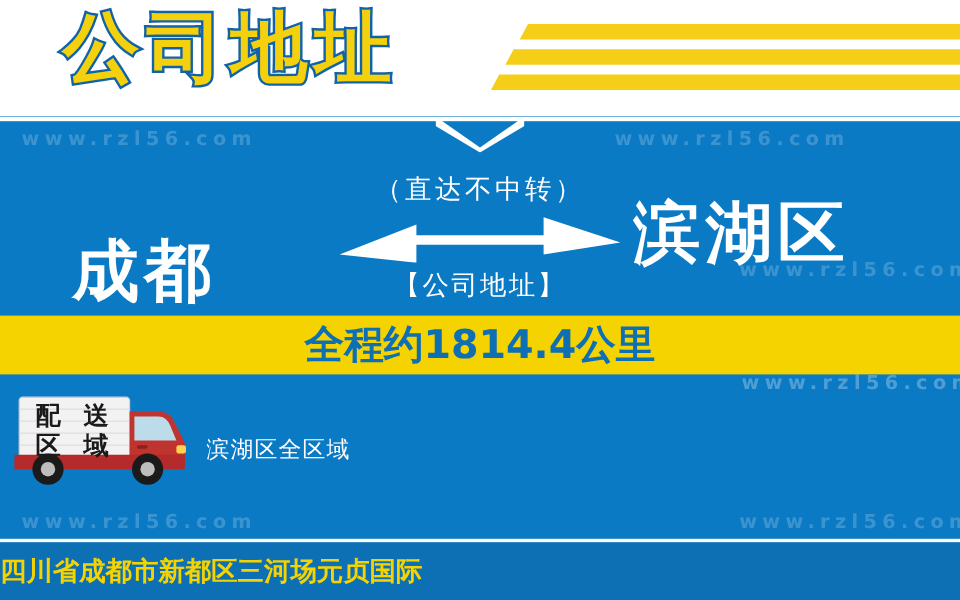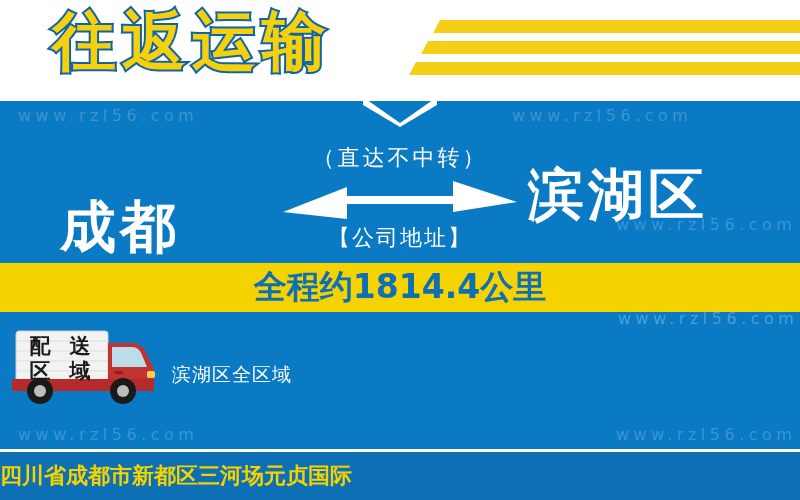--- a/index.html
+++ b/index.html
@@ -127,37 +127,37 @@
   }
   .addr-value{
     color:#f5d300;font-size:22px;font-weight:bold;white-space:nowrap;
   }
 
   
   .wm{
     position:absolute;
     color:rgba(255,255,255,0.20);
     font-size:16px;letter-spacing:4.5px;
-    white-space:nowrap;font-weight:normal;
+    white-space:nowrap;font-weight:bold;
     pointer-events:none;
   }
   .wm.w1{left:18px;top:9px;}
   .wm.w2{left:512px;top:9px;}
   .wm.w3{left:616px;top:118px;}
   .wm.w4{left:618px;top:212px;color:rgba(255,255,255,0.28);}
   .wm.w6{left:18px;top:328px;}
   .wm.w7{left:616px;top:328px;}
 </style>
 </head>
 <body>
 
 <div id="banner">
 
   <div class="header-band">
-    <div class="title-text">往返运输</div>
+    <div class="title-text">公司地址</div>
     <div class="stripe s1"></div>
     <div class="stripe s2"></div>
     <div class="stripe s3"></div>
   </div>
 
   <div class="main-blue">
 
     <div class="rule"></div>
 
     <div class="chevron">

